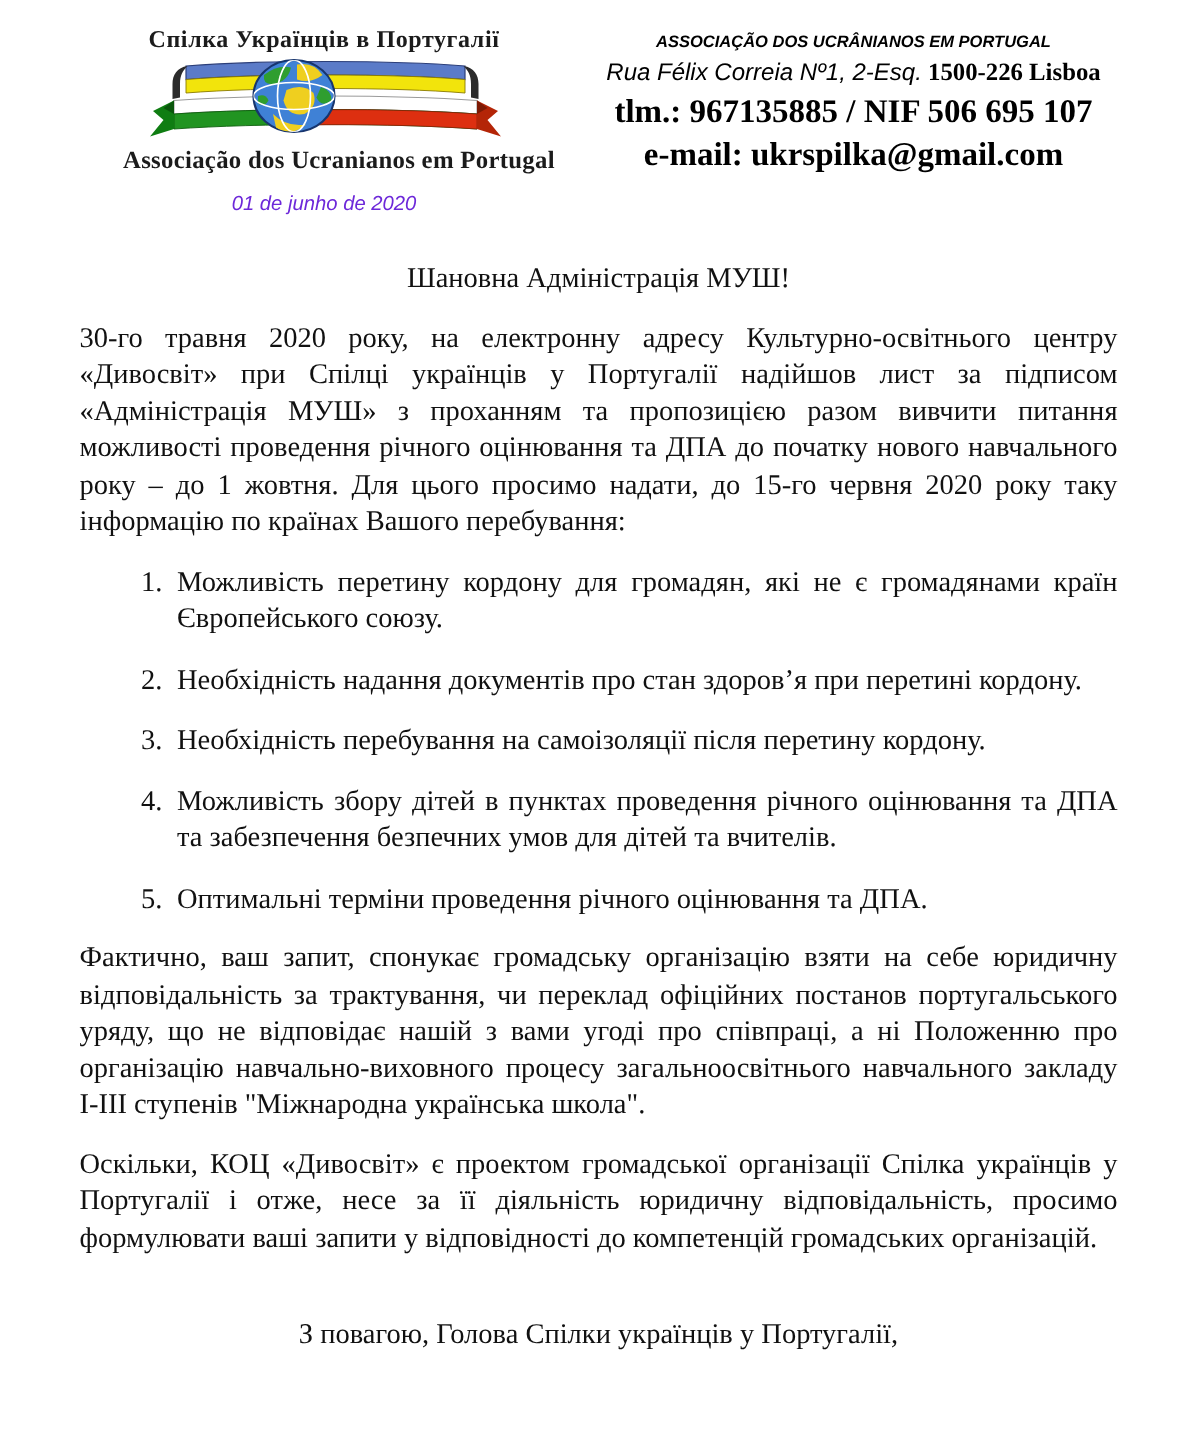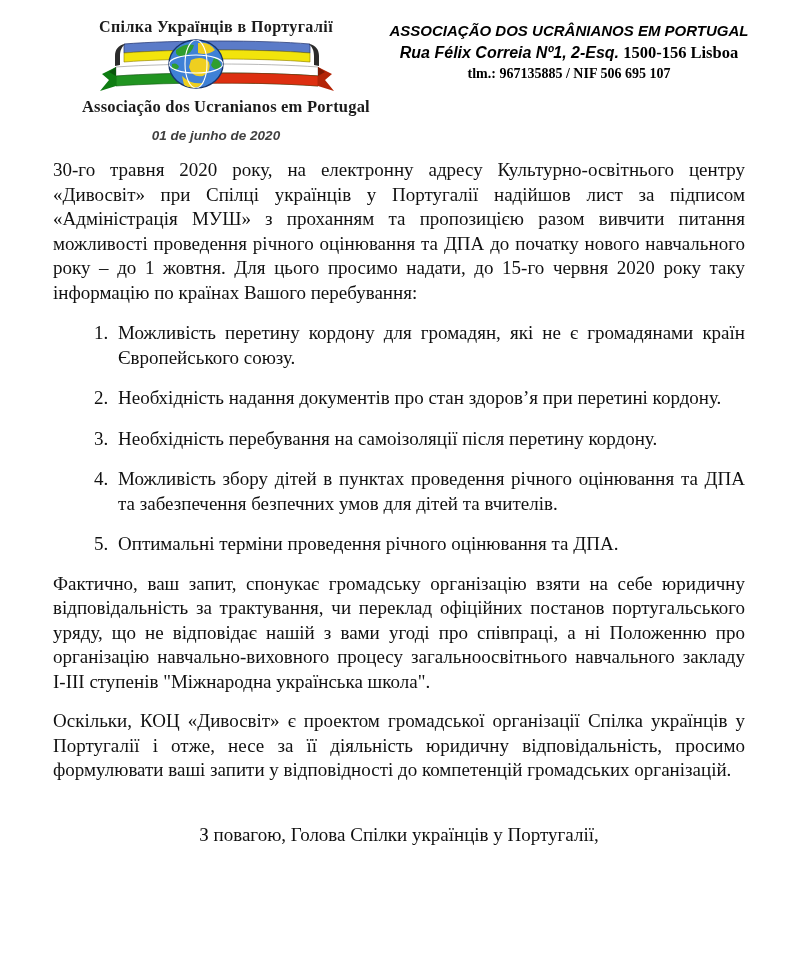--- a/index.html
+++ b/index.html
@@ -21,41 +21,41 @@
     color: #1b1b1b; white-space: nowrap; margin-top: 8px;
   }
   .banner-wrap { margin: 2px auto 0 auto; width: 236px; height: 58px; }
   .logo-title-pt {
     font-family: "Liberation Serif", serif;
     font-weight: bold; font-size: 16.5px; letter-spacing: 0.2px;
     color: #1b1b1b; white-space: nowrap; margin-top: 1px;
   }
   .logo-date {
     font-family: "Liberation Sans", sans-serif;
-    font-weight: bold; font-style: italic; font-size: 13.5px;
-    color: #404040; margin-top: 11px;
+    font-weight: normal; font-style: italic; font-size: 13.5px;
+    color: #6d28d9; margin-top: 11px;
   }
   .contact-col { flex: 1; text-align: center; padding-top: 12px; color: #000; }
   .contact-org {
     font-family: "Liberation Sans", sans-serif;
-    font-weight: bold; font-style: italic; font-size: 15px;
+    font-weight: bold; font-style: italic; font-size: 11px;
     white-space: nowrap;
   }
   .contact-address { margin-top: 4px; font-size: 16px; white-space: nowrap; }
   .addr-street {
     font-family: "Liberation Sans", sans-serif;
-    font-weight: bold; font-style: italic; margin-top: 12px;
+    font-weight: normal; font-style: italic; margin-top: 12px;
   }
   .addr-city {
     font-family: "Liberation Serif", serif;
     font-weight: bold; font-size: 16.5px;
   }
   .contact-phone, .contact-email {
     font-family: "Liberation Serif", serif;
-    font-weight: bold; font-size: 14px; margin-top: 3px; white-space: nowrap;
+    font-weight: bold; font-size: 22px; margin-top: 3px; white-space: nowrap;
   }
 
   
   .letter { padding: 0 53px; font-size: 19px; line-height: 24.5px; }
   .salutation { text-align: center; margin-top: 31px; }
   .para { text-align: justify; margin-top: 15px; }
   ol.request-list { margin: 14px 0 0 0; padding-left: 60px; }
   ol.request-list li { text-align: justify; padding-left: 5px; margin-top: 16px; }
   .closing { text-align: center; margin-top: 40px; }
 </style>
@@ -105,27 +105,29 @@
         </svg>
       </div>
 
       <div class="logo-title-pt">Associação dos Ucranianos em Portugal</div>
       <div class="logo-date">01 de junho de 2020</div>
     </div>
 
     <div class="contact-col">
       <div class="contact-org">ASSOCIAÇÃO DOS UCRÂNIANOS EM PORTUGAL</div>
       <div class="contact-address">
-        <span class="addr-street">Rua Félix Correia Nº1, 2-Esq.</span><span class="addr-city"> 1500-156 Lisboa</span>
+        <span class="addr-street">Rua Félix Correia Nº1, 2-Esq.</span><span class="addr-city"> 1500-226 Lisboa</span>
       </div>
       <div class="contact-phone">tlm.: 967135885  / NIF 506 695 107</div>
+      <div class="contact-email">e-mail: ukrspilka@gmail.com</div>
     </div>
   </div>
 
   <div class="letter">
+    <div class="salutation">Шановна Адміністрація МУШ!</div>
 
     <p class="para">30-го травня 2020 року, на електронну адресу Культурно-освітнього центру «Дивосвіт» при Спілці українців у Португалії надійшов лист за підписом «Адміністрація МУШ» з проханням та пропозицією разом вивчити питання можливості проведення річного оцінювання та ДПА до початку нового навчального року –  до 1 жовтня. Для цього просимо надати, до 15-го червня 2020 року таку інформацію по країнах Вашого перебування:</p>
 
     <ol class="request-list">
       <li>Можливість перетину кордону для громадян, які не є громадянами країн Європейського союзу.</li>
       <li>Необхідність надання документів про стан здоров’я при перетині кордону.</li>
       <li>Необхідність перебування на самоізоляції після перетину кордону.</li>
       <li>Можливість збору дітей в пунктах проведення річного оцінювання та ДПА та забезпечення безпечних умов для дітей та вчителів.</li>
       <li>Оптимальні терміни проведення річного оцінювання та ДПА.</li>
     </ol>

